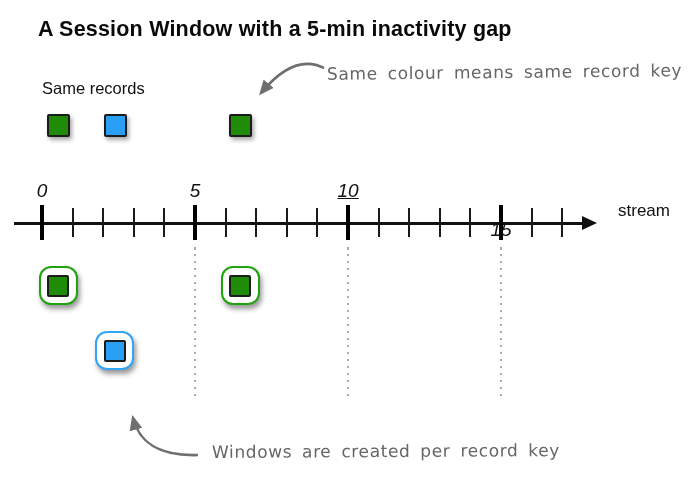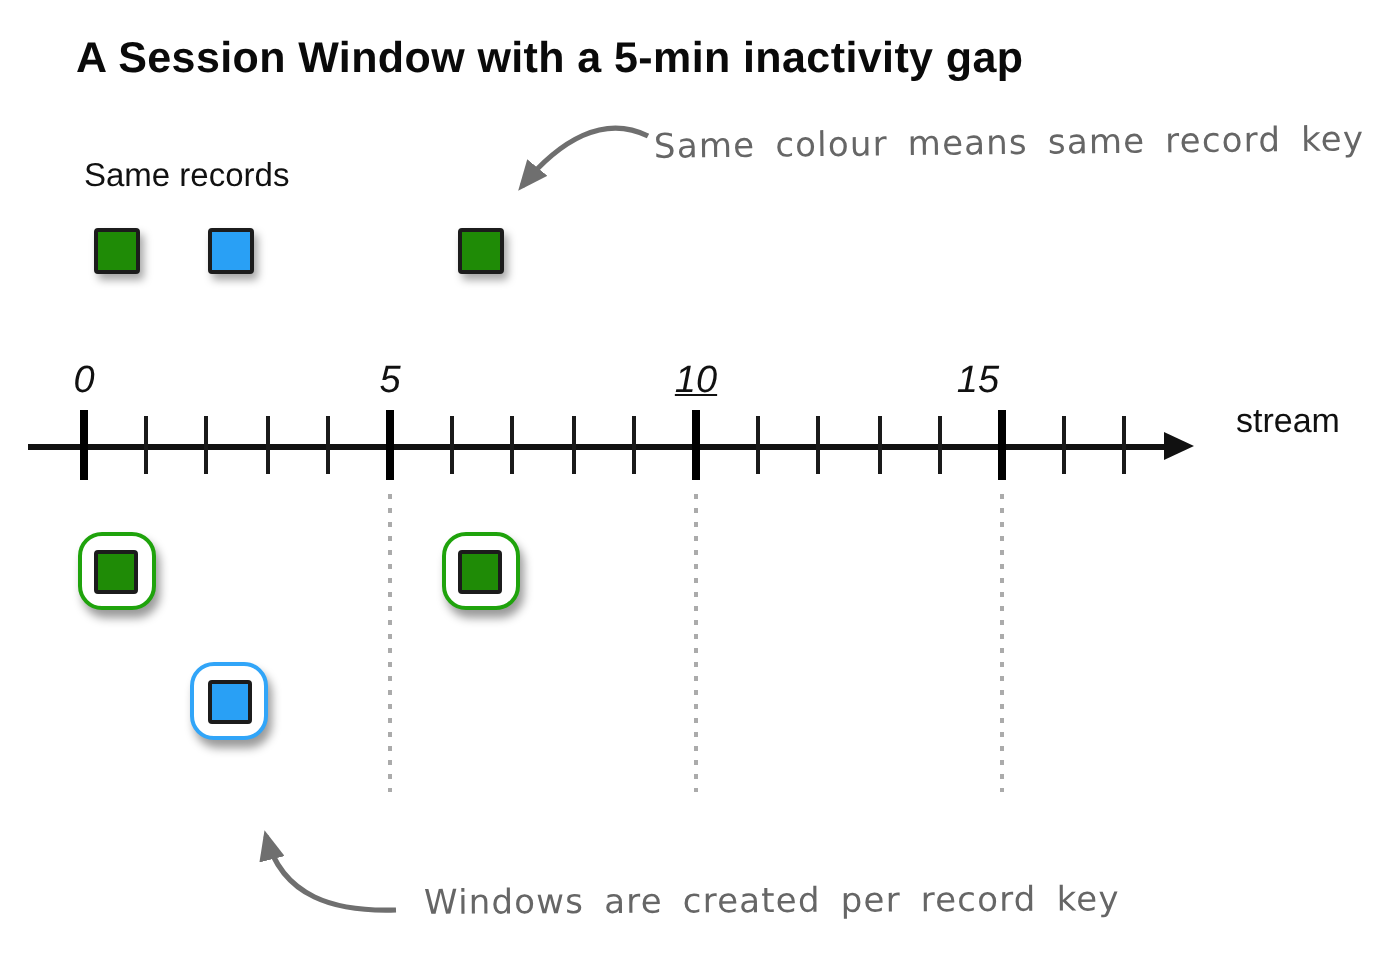--- a/index.html
+++ b/index.html
@@ -146,21 +146,21 @@
         <div class="tick minor" style="left: 438.8px;"></div>
         <div class="tick minor" style="left: 469.4px;"></div>
         <div class="tick major" style="left: 499.3px;"></div>
         <div class="tick minor" style="left: 530.6px;"></div>
         <div class="tick minor" style="left: 561.2px;"></div>
       </div>
     <div id="tick-labels">
         <div class="tick-label" style="left: 25px;">0</div>
         <div class="tick-label" style="left: 178px;">5</div>
         <div class="tick-label" style="left: 331px; text-decoration: underline;">10</div>
-        <div class="tick-label" style="left: 472px;">15</div>
+        <div class="tick-label" style="left: 484px; margin-top: 39px;">15</div>
       </div>
   </div>
 
   <div class="axis-caption">
     <div>stream</div>
   </div>
 
   <div id="gap-lines">
       <div class="gap-line" style="left: 194px; background: repeating-linear-gradient(rgb(171, 171, 171) 0px, rgb(171, 171, 171) 2.5px, transparent 2.5px, transparent 7px);"></div>
       <div class="gap-line" style="left: 347px; background: repeating-linear-gradient(rgb(171, 171, 171) 0px, rgb(171, 171, 171) 2.5px, transparent 2.5px, transparent 7px);"></div>

